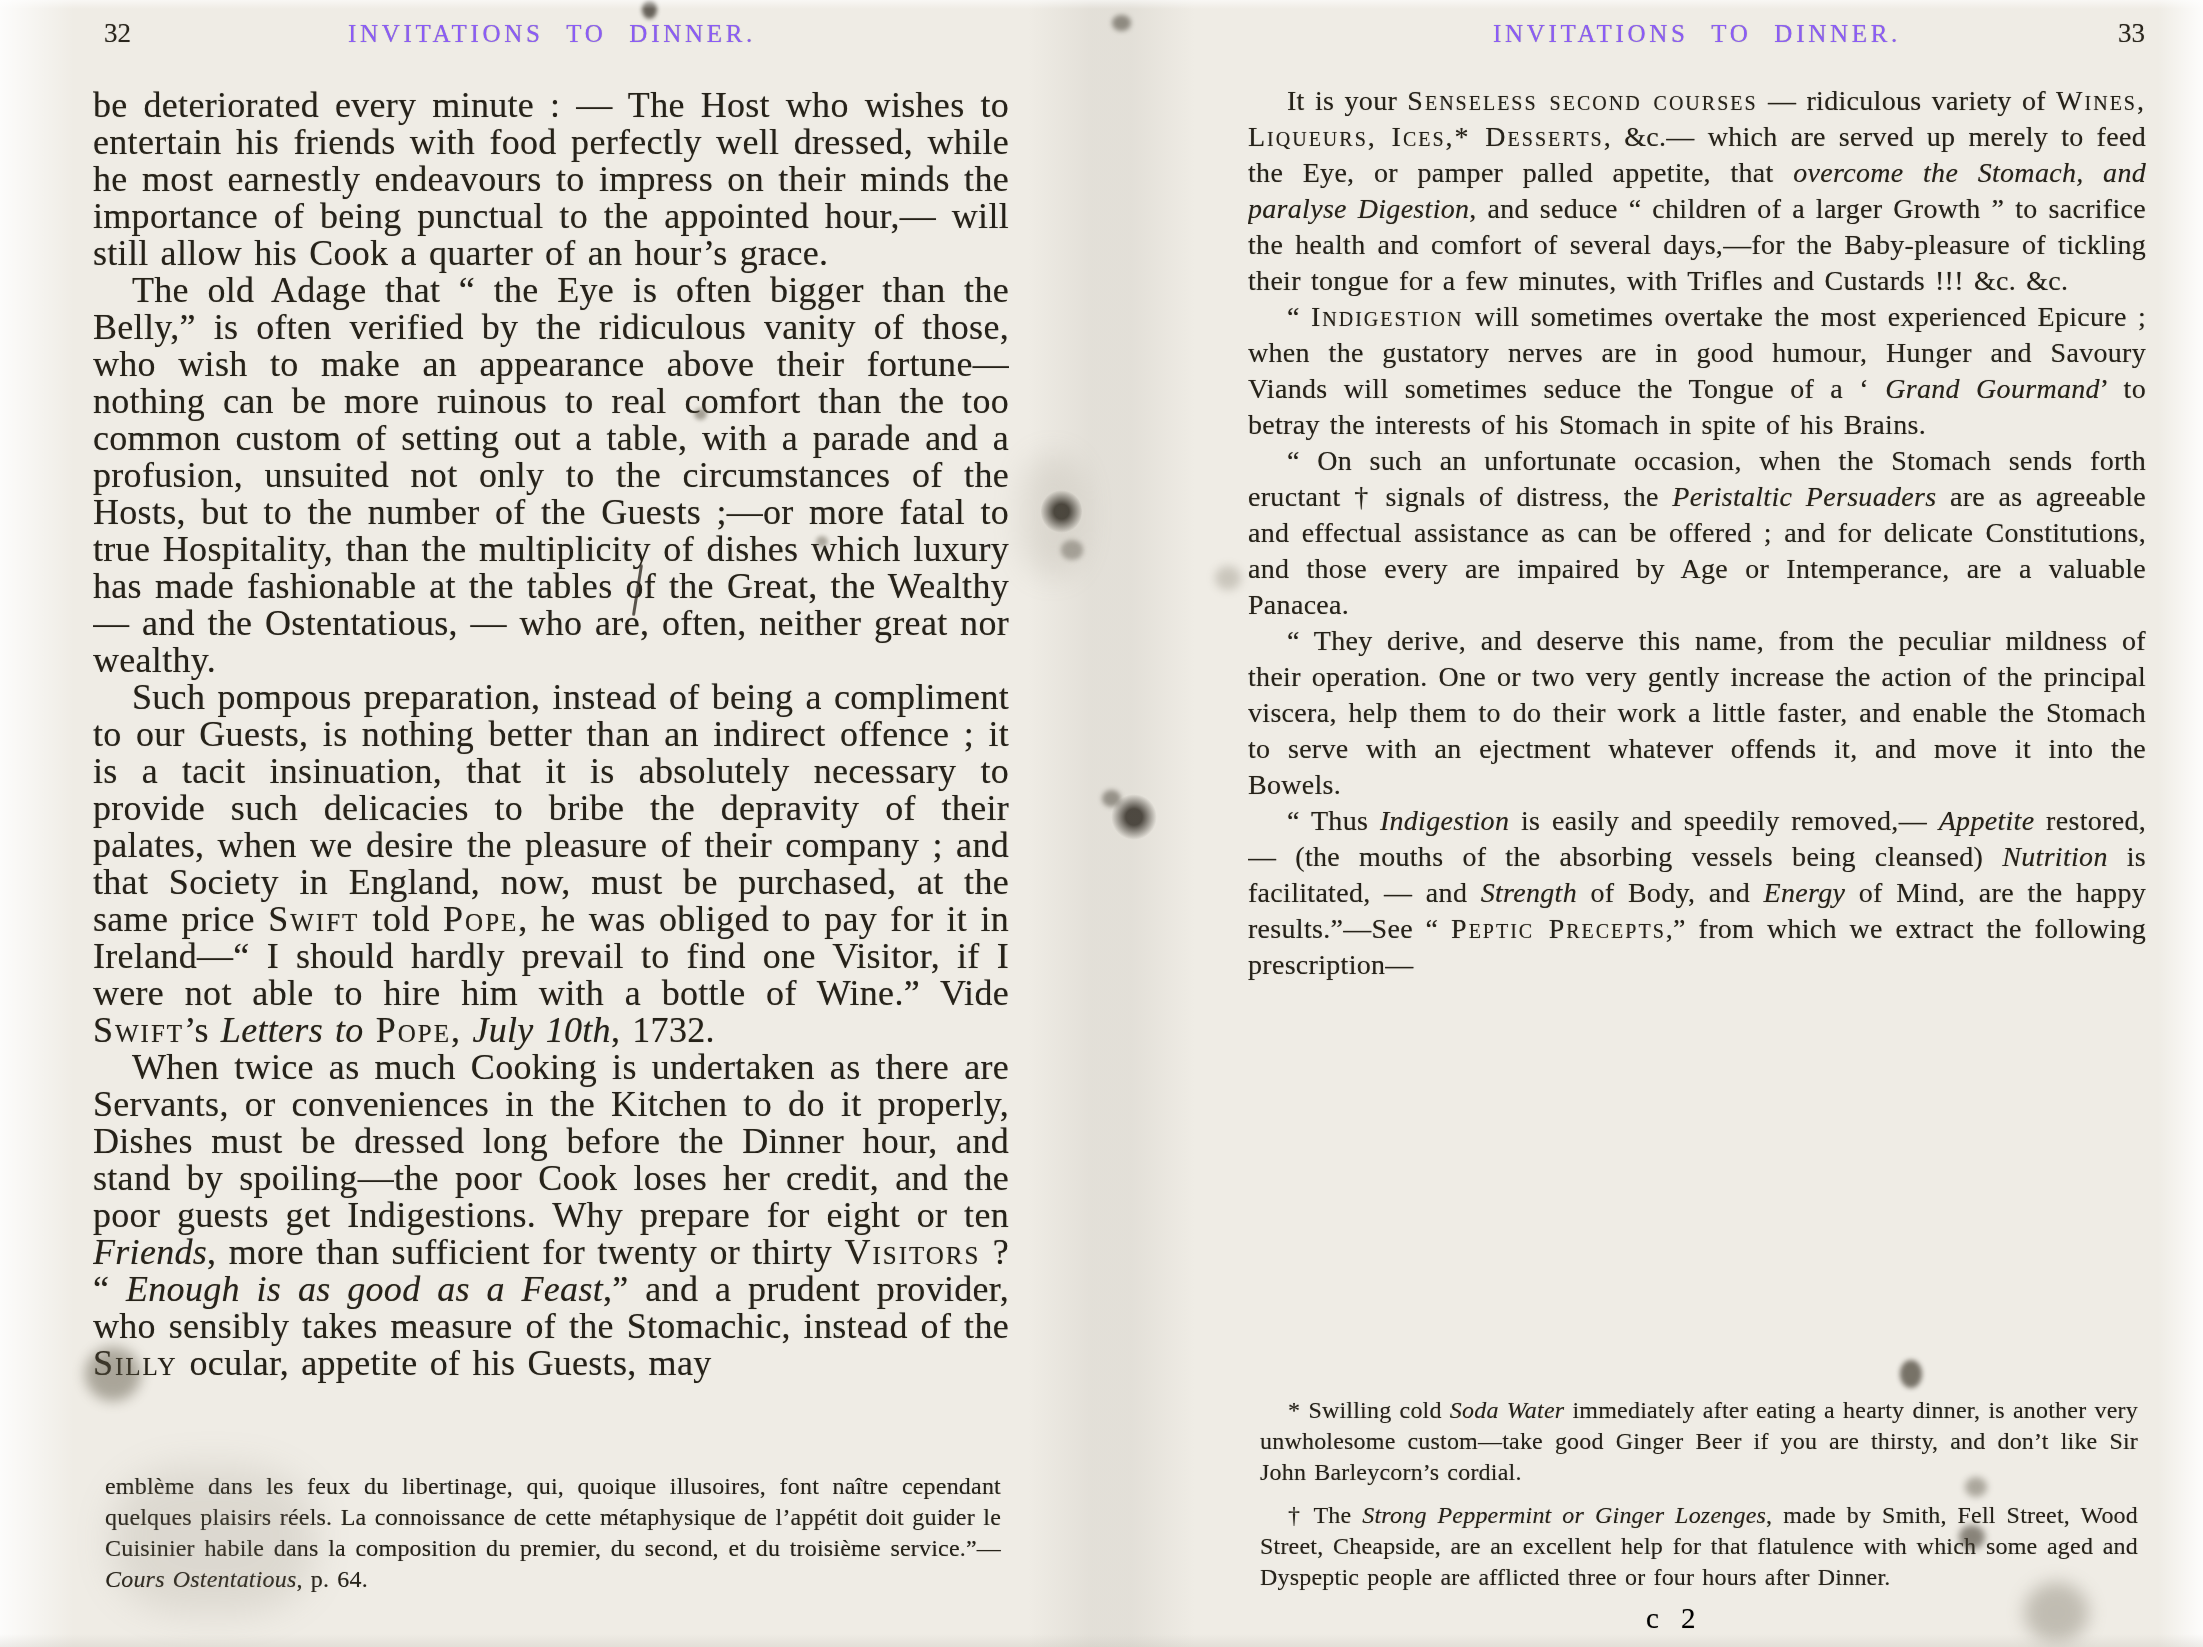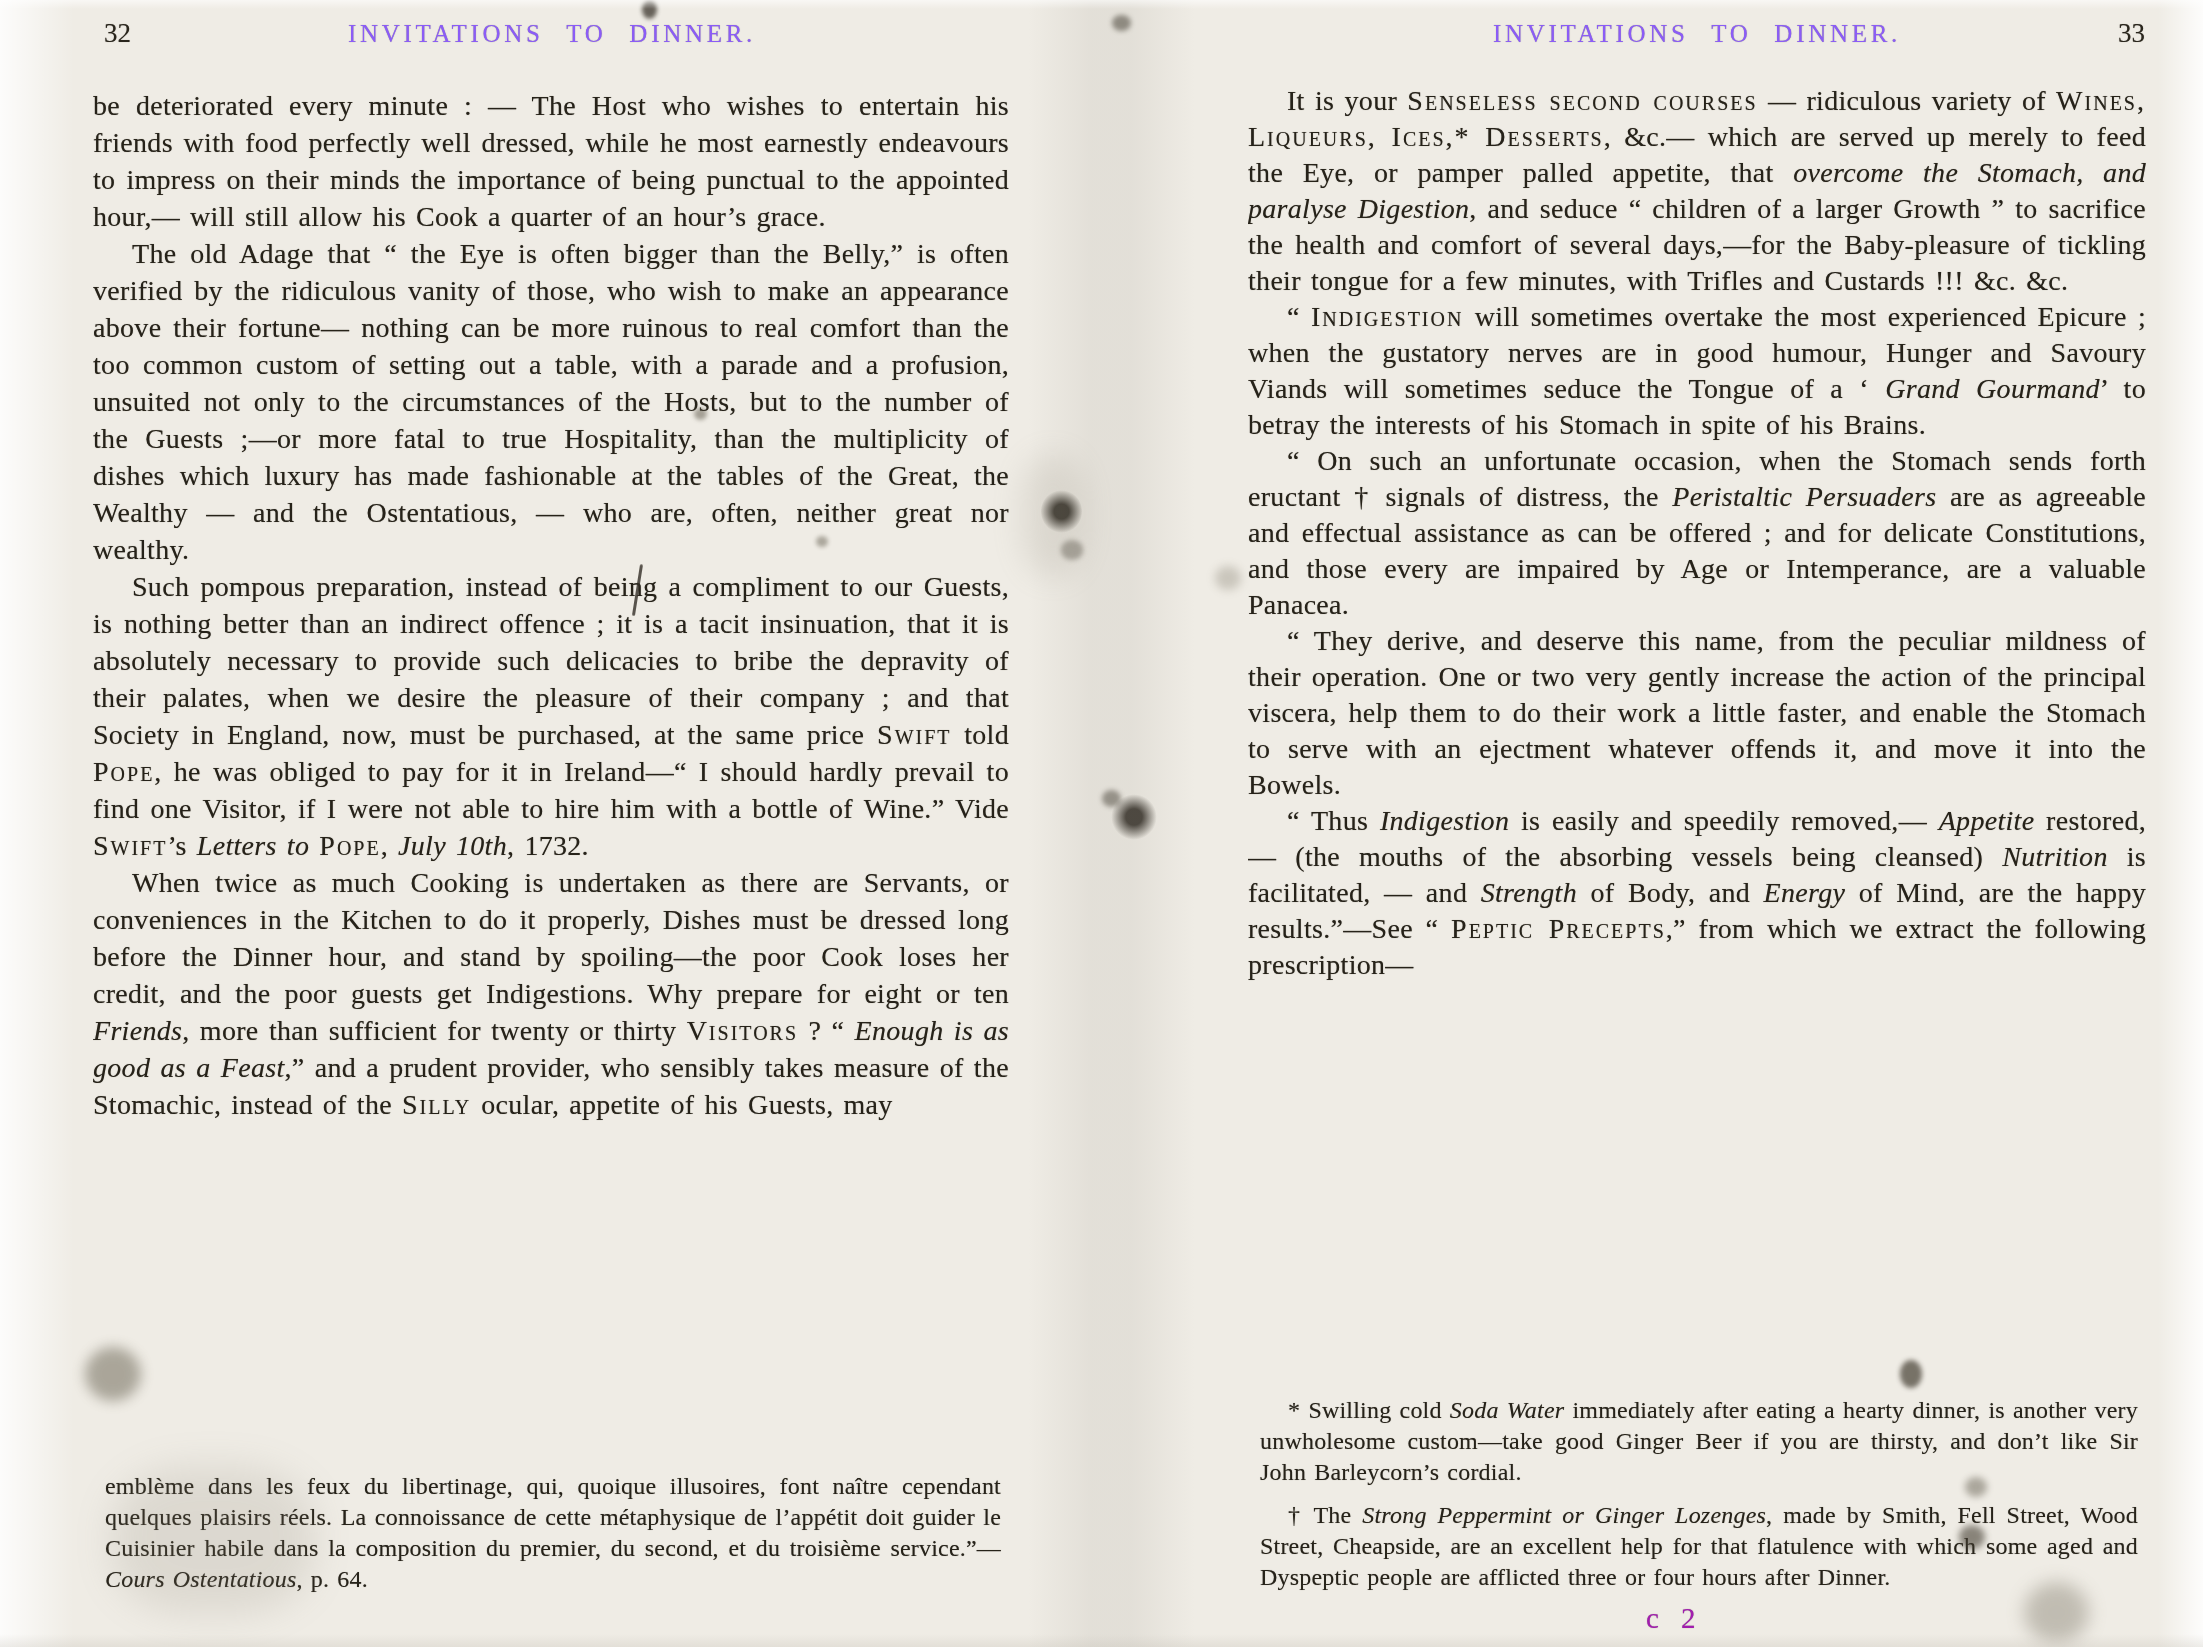--- a/index.html
+++ b/index.html
@@ -43,41 +43,41 @@
   .pagenum.pl{left:104px;}
   .pagenum.pr{right:59px;}
 
   .body-text{
     position:absolute;text-align:justify;
     text-shadow:0 0 0.9px rgba(38,34,25,.45);
     word-spacing:2.8px;letter-spacing:0.3px;
     overflow:hidden;
   }
   .page.left .body-text{left:93px;top:82px;width:916px;height:1356px;
-    font-size:28px;line-height:37px;}
+    font-size:36px;line-height:37px;}
   .page.right .body-text{left:146px;top:78px;width:898px;height:1286px;
     font-size:28px;line-height:36px;}
 
   p.para{margin:0;}
   p.para.indent{text-indent:39px;}
 
   .footnote-block{
     position:absolute;text-align:justify;
     font-size:24px;line-height:31px;
     word-spacing:1.9px;letter-spacing:0.2px;
     text-shadow:0 0 0.9px rgba(38,34,25,.4);
   }
   .page.left .footnote-block{left:93px;top:1454px;width:920px;}
   .page.right .footnote-block{left:146px;top:1378px;width:902px;}
   p.fn{margin:12px;}
   p.fn.indent{text-indent:28px;}
 
   .signature{
     position:absolute;left:544px;top:1597px;
-    font-size:29px;letter-spacing:7.4px;color:#a21caf;
+    font-size:29px;letter-spacing:7.4px;color:#000000;
     text-shadow:0 0 0.9px rgba(40,35,25,.45);
   }
 
   .i{font-style:italic;}
   .sc{font-variant-caps:small-caps;letter-spacing:2px;margin-top:12px;}
 
   
   .stain{position:absolute;border-radius:50%;pointer-events:none;}
   .st1{left:642px;top:0px;width:15px;height:18.6px;background:#3a352c;filter:blur(1.9px);opacity:.75;}
   .st2{left:1112px;top:15px;width:18.6px;height:16px;background:#4a453a;filter:blur(2.8px);opacity:.55;}

